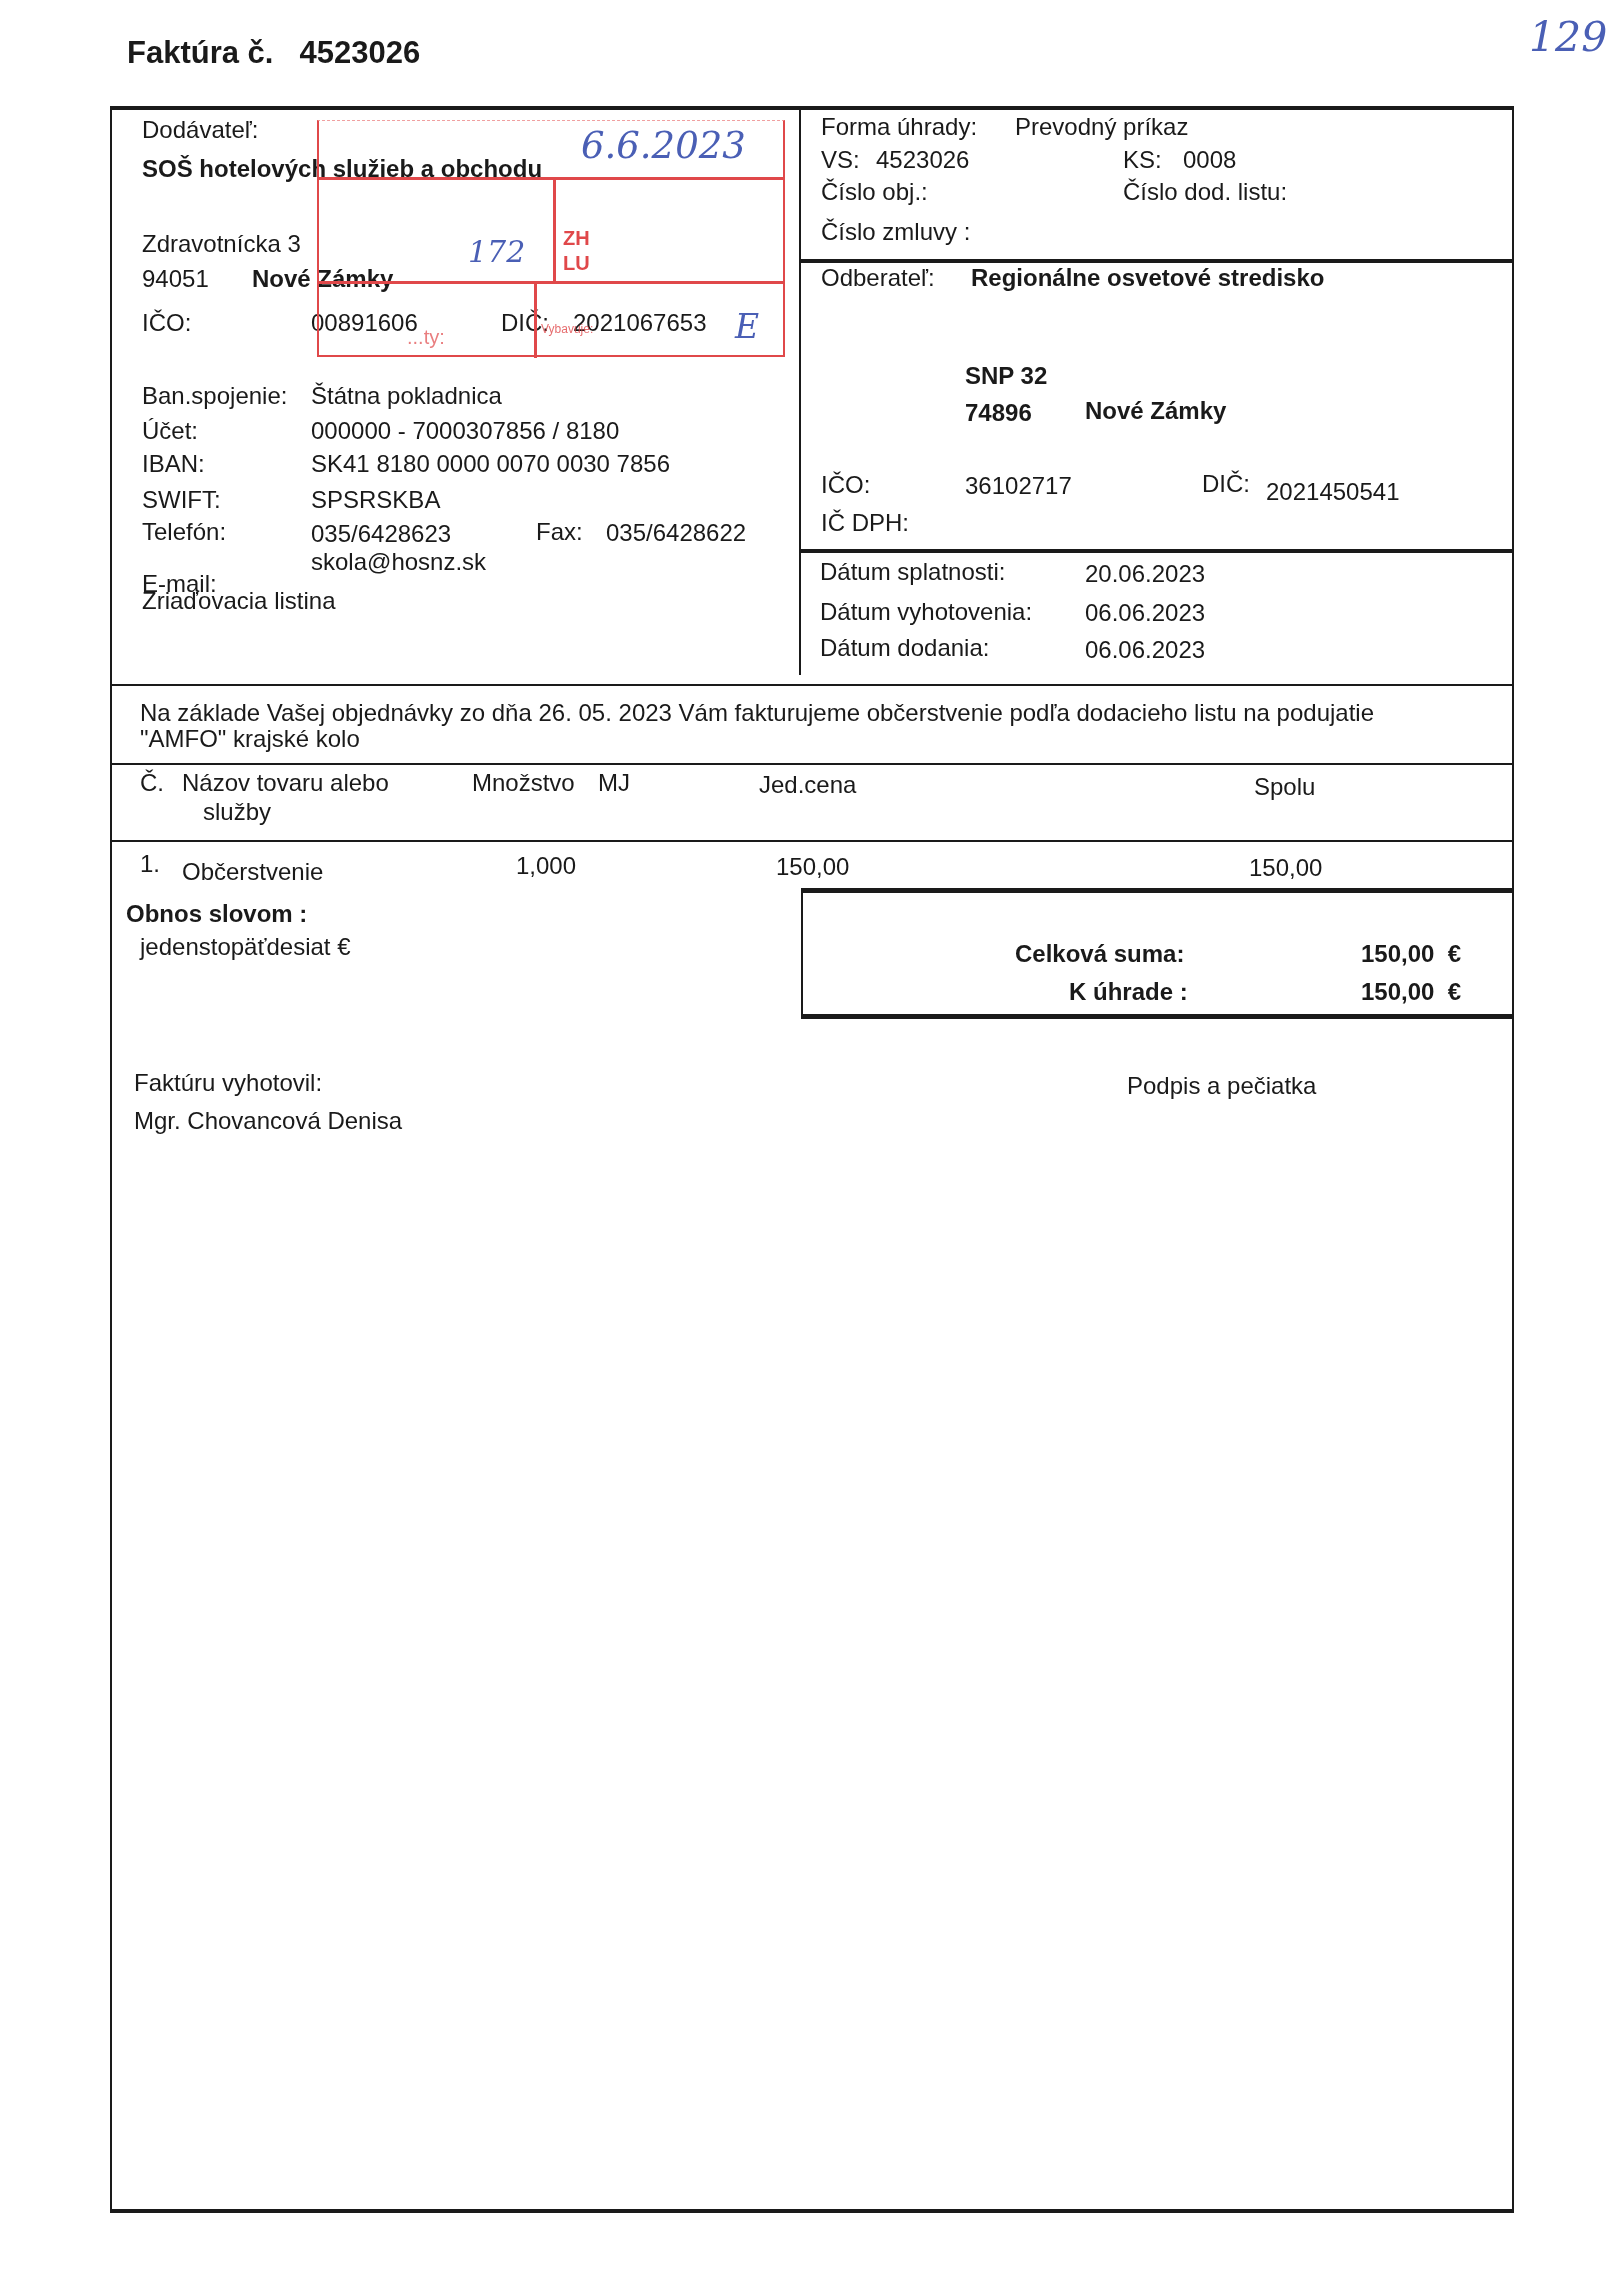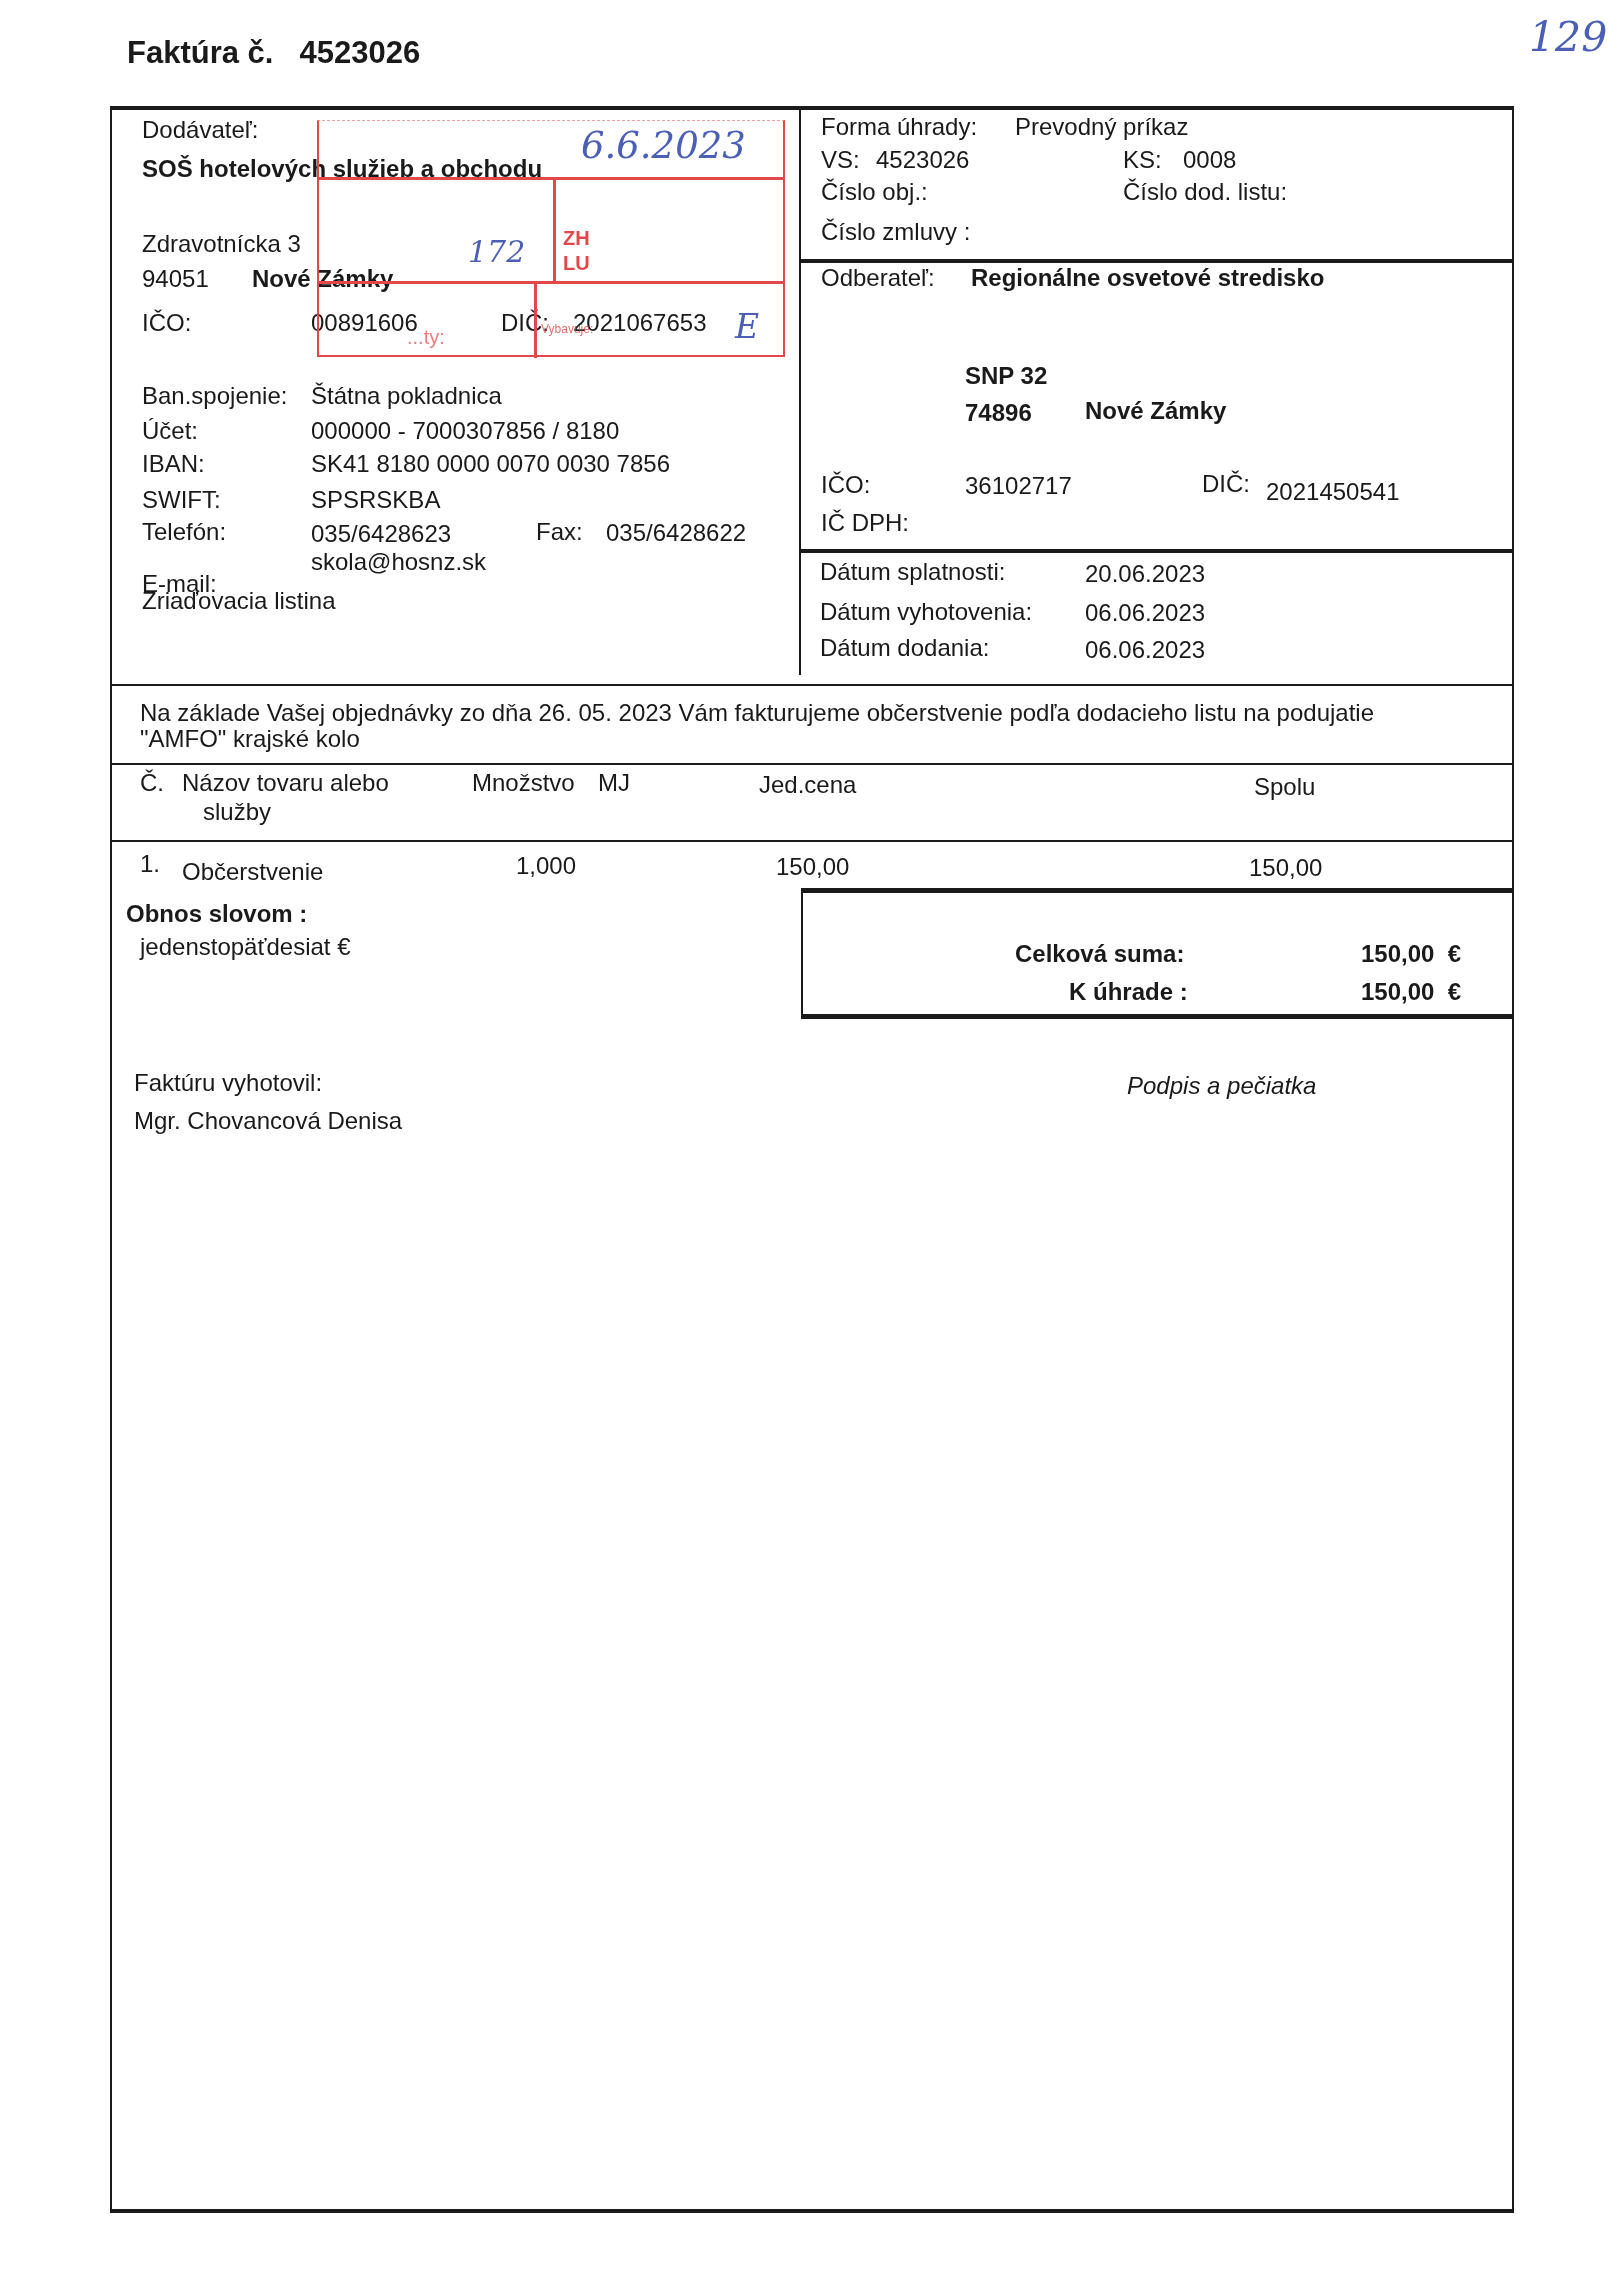--- a/index.html
+++ b/index.html
@@ -129,14 +129,14 @@
 <div class="abs t b" style="left:126px; top:902px;">Obnos slovom :</div>
 <div class="abs t" style="left:140px; top:935px;">jedenstopäťdesiat €</div>
 
 <div class="abs t b" style="left:1015px; top:942px;">Celková  suma:</div>
 <div class="abs t b" style="left:1361px; top:942px; white-space:pre;">150,00  €</div>
 <div class="abs t b" style="left:1069px; top:980px;">K úhrade :</div>
 <div class="abs t b" style="left:1361px; top:980px; white-space:pre;">150,00  €</div>
 
 <div class="abs t" style="left:134px; top:1071px;">Faktúru vyhotovil:</div>
 <div class="abs t" style="left:134px; top:1109px;">Mgr. Chovancová Denisa</div>
-<div class="abs t" style="left:1127px; top:1074px;font-style:italic;">Podpis a pečiatka</div>
+<div class="abs t" style="left:1127px; top:1074px;">Podpis a pečiatka</div>
 
 
 </body></html>

